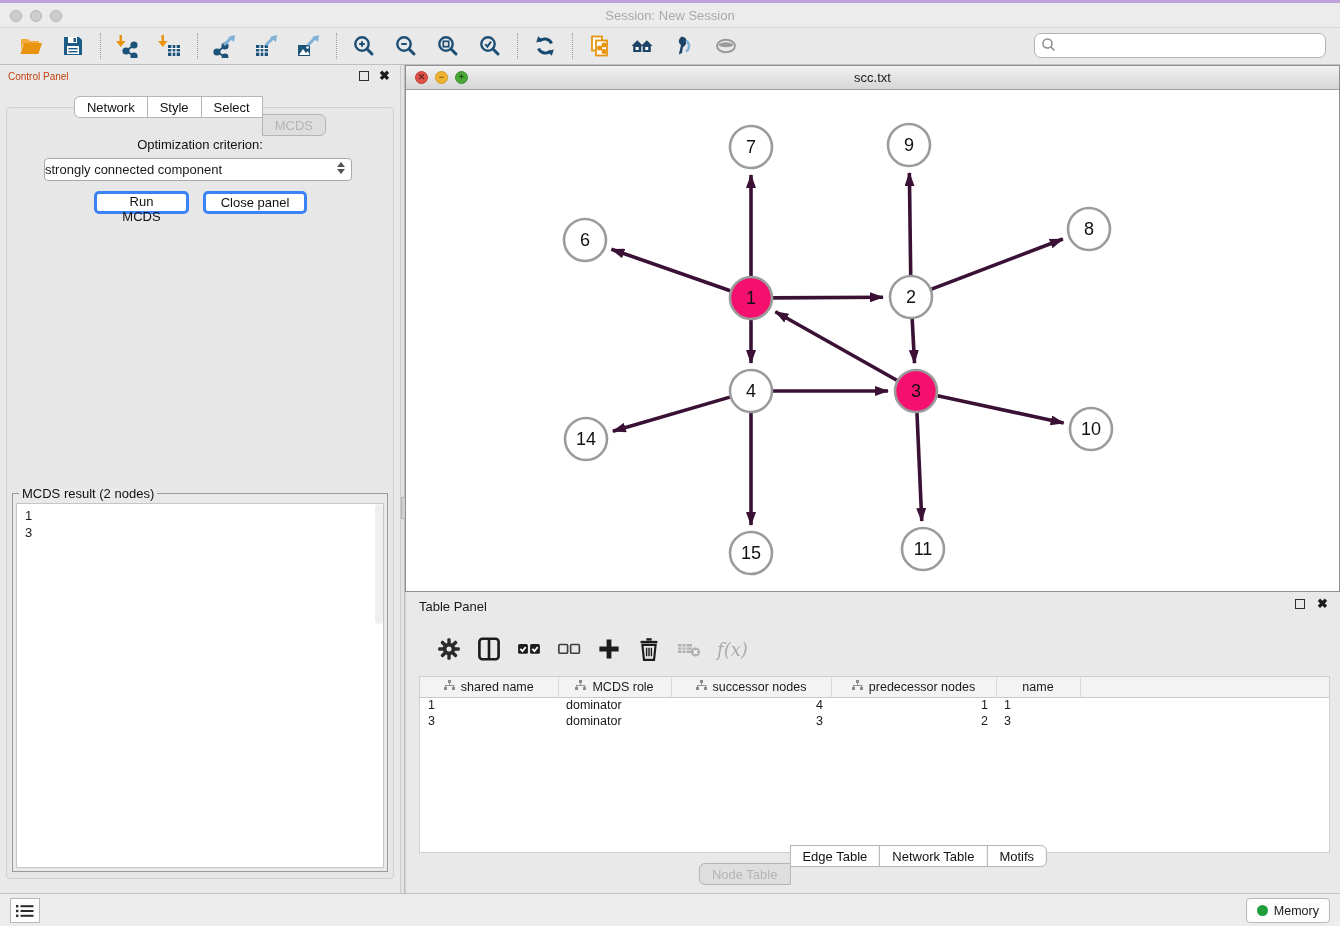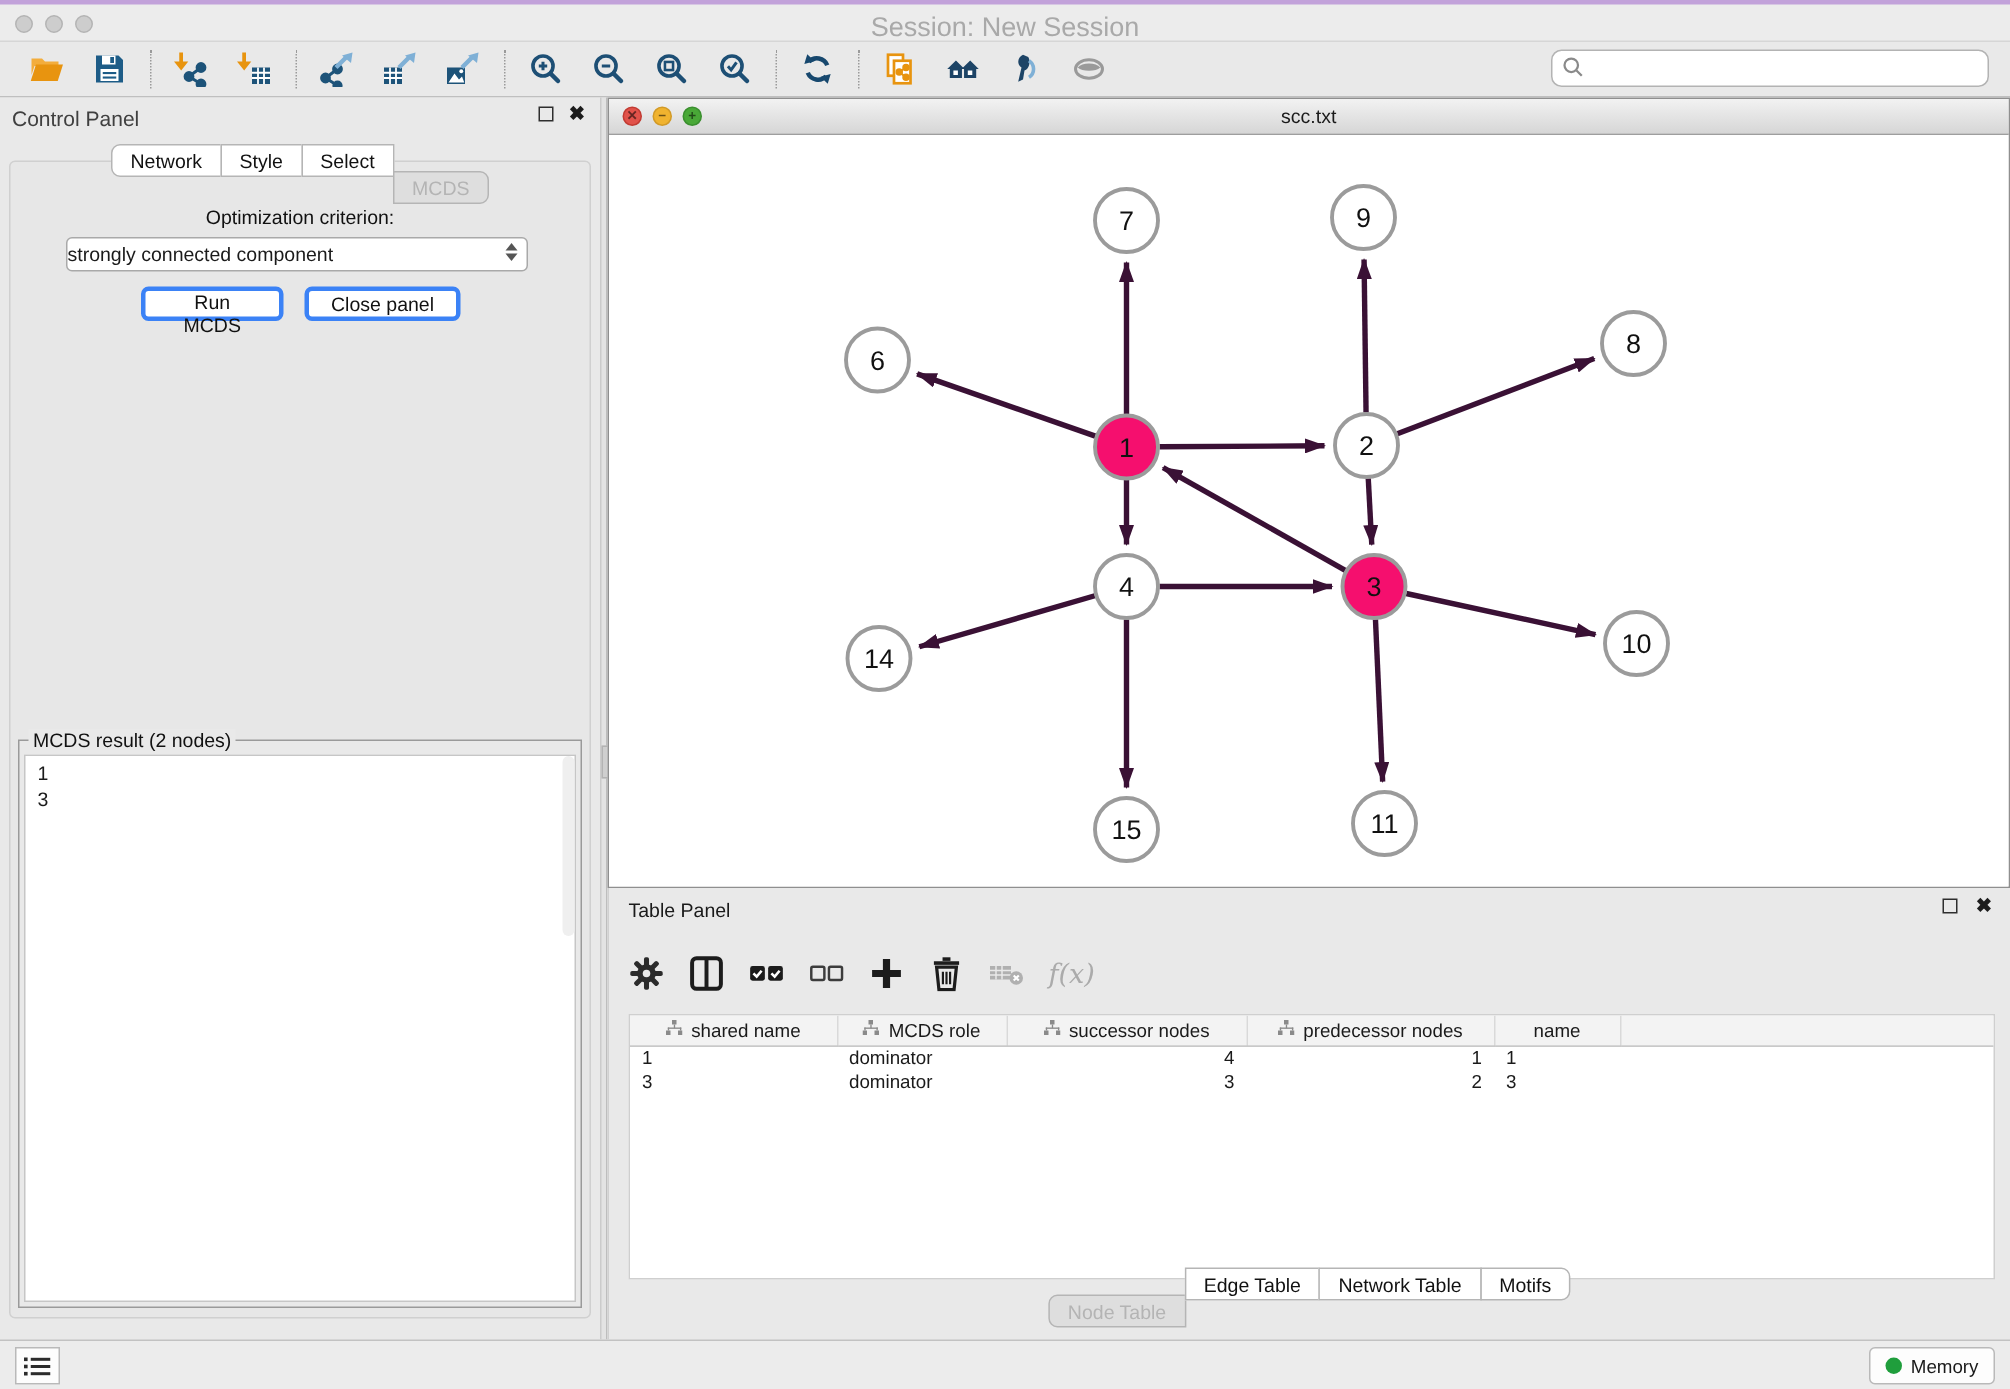--- a/index.html
+++ b/index.html
@@ -8,34 +8,34 @@
     font-family:"Liberation Sans", sans-serif;
     background:#e9e9e9; color:#1a1a1a;
     position:relative; overflow:hidden;
     font-size:13px;
   }
   
   .titlebar{position:absolute;left:0;top:0;width:1340px;height:28px;
     background:#ececec;border-top:3px solid #c2a2da;border-bottom:1px solid #d6d6d6;}
   .tl-dots{position:absolute;left:10px;top:7px;display:flex;gap:8px;}
   .tl-dot{width:12px;height:12px;border-radius:50%;background:#cdcdcd;border:1px solid #b4b4b4;}
-  .win-title{position:absolute;left:0;right:0;top:5px;text-align:center;color:#a9a9a9;font-size:18px;}
+  .win-title{position:absolute;left:0;right:0;top:5px;text-align:center;color:#a9a9a9;font-size:13px;}
   
   .toolbar{position:absolute;left:0;top:28px;width:1340px;height:37px;background:#e9e9e9;
     border-bottom:1px solid #bfbfbf;display:flex;align-items:center;padding-left:10px;}
   .tb-icon{width:26px;height:26px;display:flex;align-items:center;justify-content:center;margin:0 8px;flex:0 0 auto;}
   .tb-icon svg{width:24px;height:24px;}
   .tb-sep{width:1px;height:26px;border-left:1px dotted #9a9a9a;margin:0 6px;flex:0 0 auto;}
   .search-wrap{position:absolute;right:14px;top:5px;width:292px;height:25px;}
   .search-input{width:100%;height:100%;border:1px solid #b3b3b3;border-radius:7px;background:#fff;
     padding-left:28px;font-size:13px;outline:none;font-family:"Liberation Sans",sans-serif;}
   .search-icon{position:absolute;left:7px;top:4px;width:16px;height:16px;}
   
   .control-panel{position:absolute;left:0;top:65px;width:400px;height:828px;background:#e9e9e9;}
-  .panel-head{position:absolute;left:8px;top:6px;font-size:14px;color:#404040;}
+  .panel-head{position:absolute;left:8px;top:6px;font-size:10px;color:#c2410c;}
   .panel-icons{position:absolute;right:10px;top:5px;display:flex;gap:10px;align-items:center;}
   .float-icon{width:10px;height:10px;border:1.6px solid #2e2e2e;display:inline-block;background:transparent;}
   .close-icon{font-weight:900;font-size:13px;color:#1c1c1c;line-height:12px;}
   .seg{display:inline-flex;}
   .seg .seg-tab{border:1px solid #b5b5b5;background:#fff;color:#111;padding:2px 12px;height:22px;
     font-size:13px;font-family:"Liberation Sans",sans-serif;margin-left:-1px;cursor:default;display:flex;align-items:center;}
   .seg .seg-tab:first-child{border-radius:6px 0 0 6px;margin-left:0;}
   .seg .seg-tab:last-child{border-radius:0 6px 6px 0;}
   .seg .seg-tab.selected{background:#dedede;color:#b4b4b4;margin-top:18px;}
   .cp-tabs{position:absolute;left:0;right:0;top:31px;text-align:center;z-index:2;}
@@ -70,21 +70,21 @@
   .light.red{background:#e1524a;border:1px solid #c23b32;}
   .light.yellow{background:#f0b32f;border:1px solid #d29a27;}
   .light.green{background:#49a837;border:1px solid #3a8f2e;}
   .net-title{position:absolute;left:0;right:0;top:4px;text-align:center;font-size:13px;color:#1a1a1a;}
   .net-canvas{position:absolute;left:0;top:24px;width:933px;height:501px;background:#fff;}
   .net-canvas svg{width:100%;height:100%;}
   
   .table-panel{position:absolute;left:405px;top:592px;width:935px;height:301px;background:#e9e9e9;border-left:1px solid #d0d0d0;}
   .tp-head{position:absolute;left:13px;top:7px;font-size:13px;}
   .tp-icons{position:absolute;right:12px;top:6px;display:flex;gap:12px;align-items:center;}
-  .tp-toolbar{position:absolute;left:13px;top:36px;height:42px;display:flex;align-items:center;gap:16px;}
+  .tp-toolbar{position:absolute;left:31px;top:36px;height:42px;display:flex;align-items:center;gap:16px;}
   .tp-toolbar .tbi{width:24px;height:24px;display:flex;align-items:center;justify-content:center;}
   .fx-label{font-family:"DejaVu Serif",serif;font-style:italic;font-size:18px;color:#ababab;}
   .tbl-wrap{position:absolute;left:13px;right:10px;top:84px;height:177px;background:#fff;border:1px solid #cfcfcf;overflow:hidden;}
   table.datatbl{border-collapse:collapse;font-size:12.5px;width:100%;}
   table.datatbl th{background:#f3f3f3;border-right:1px solid #d9d9d9;border-bottom:1px solid #c9c9c9;
     font-weight:400;height:20px;padding:0 4px;white-space:nowrap;}
   table.datatbl th .th-inner{display:flex;align-items:center;justify-content:center;gap:6px;}
   table.datatbl td{height:16px;padding:0 8px;white-space:nowrap;}
   table.datatbl td.al{text-align:left;} table.datatbl td.ar{text-align:right;}
   .tp-tabs{position:absolute;left:50%;transform:translateX(-50%);bottom:8px;}

